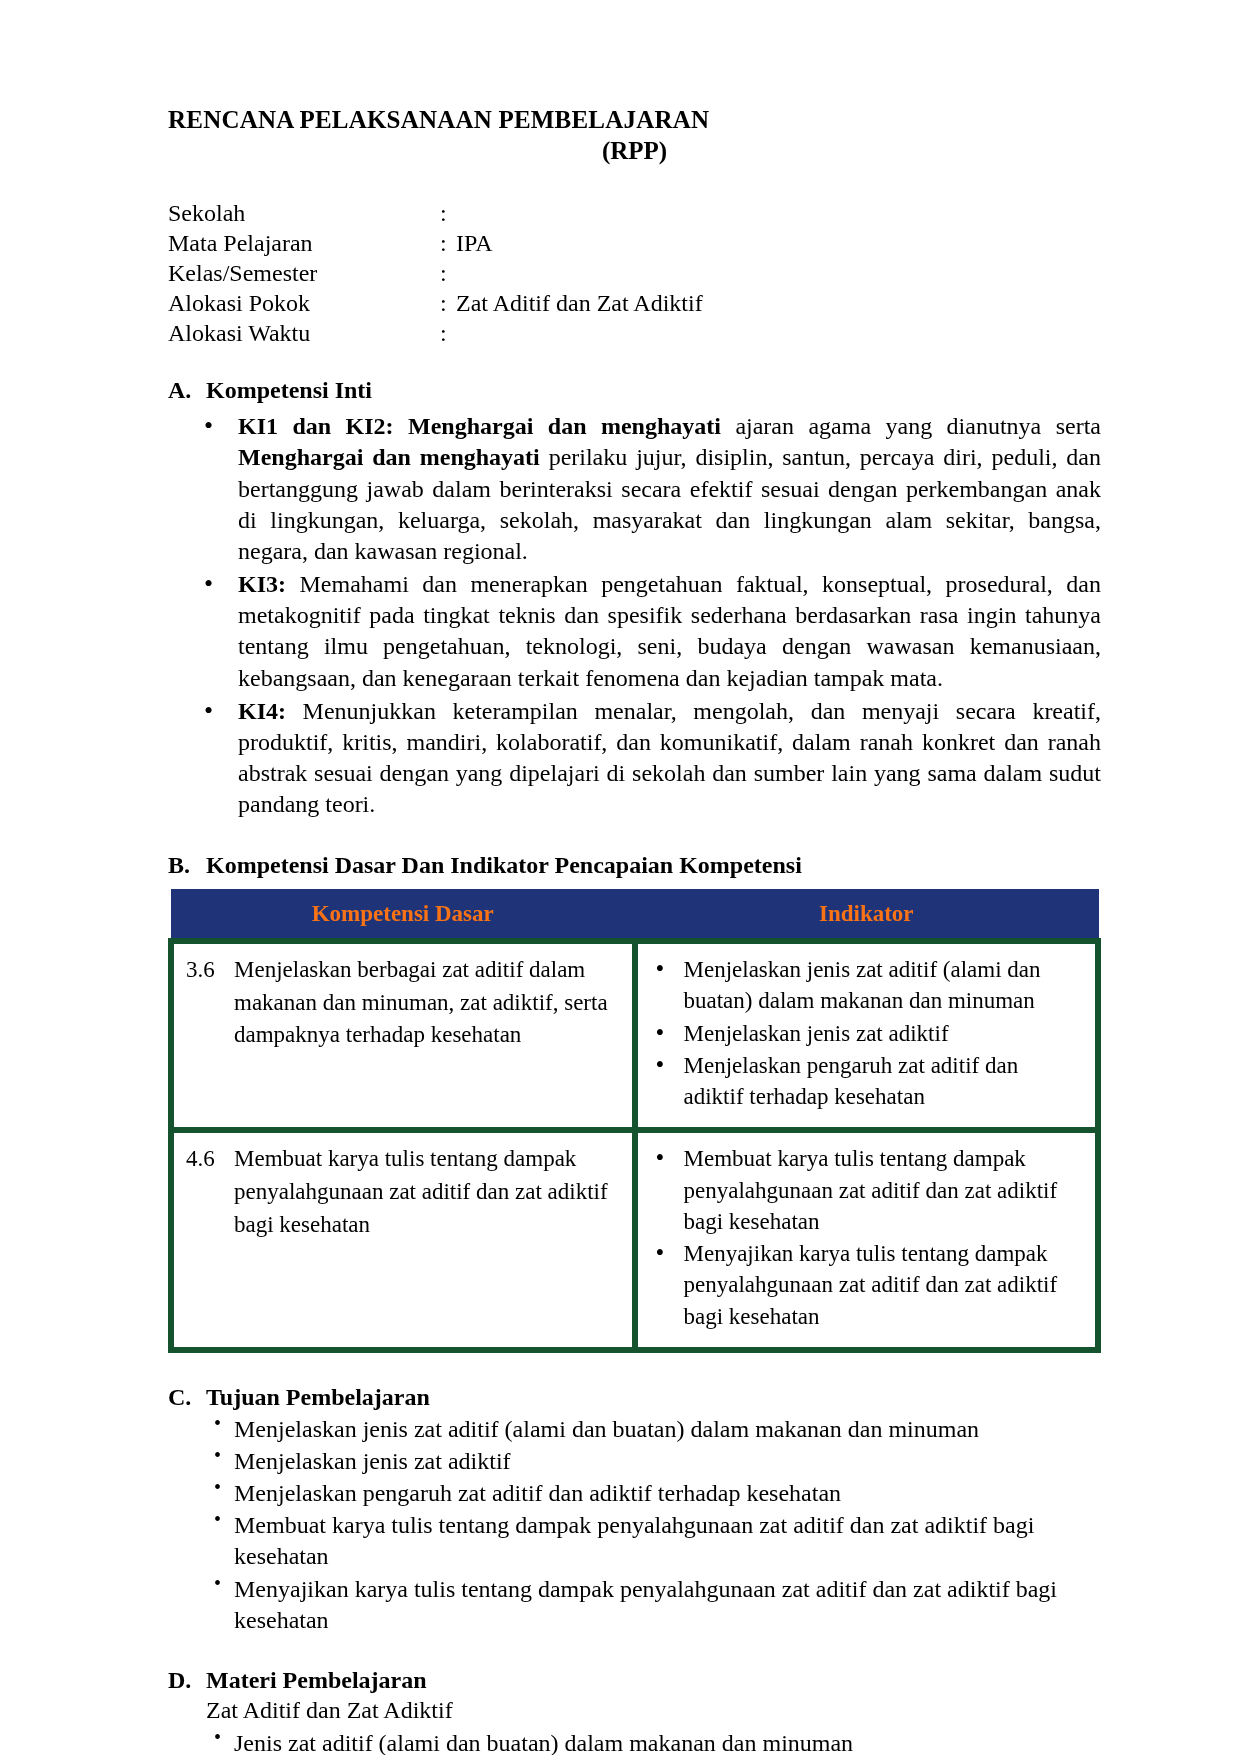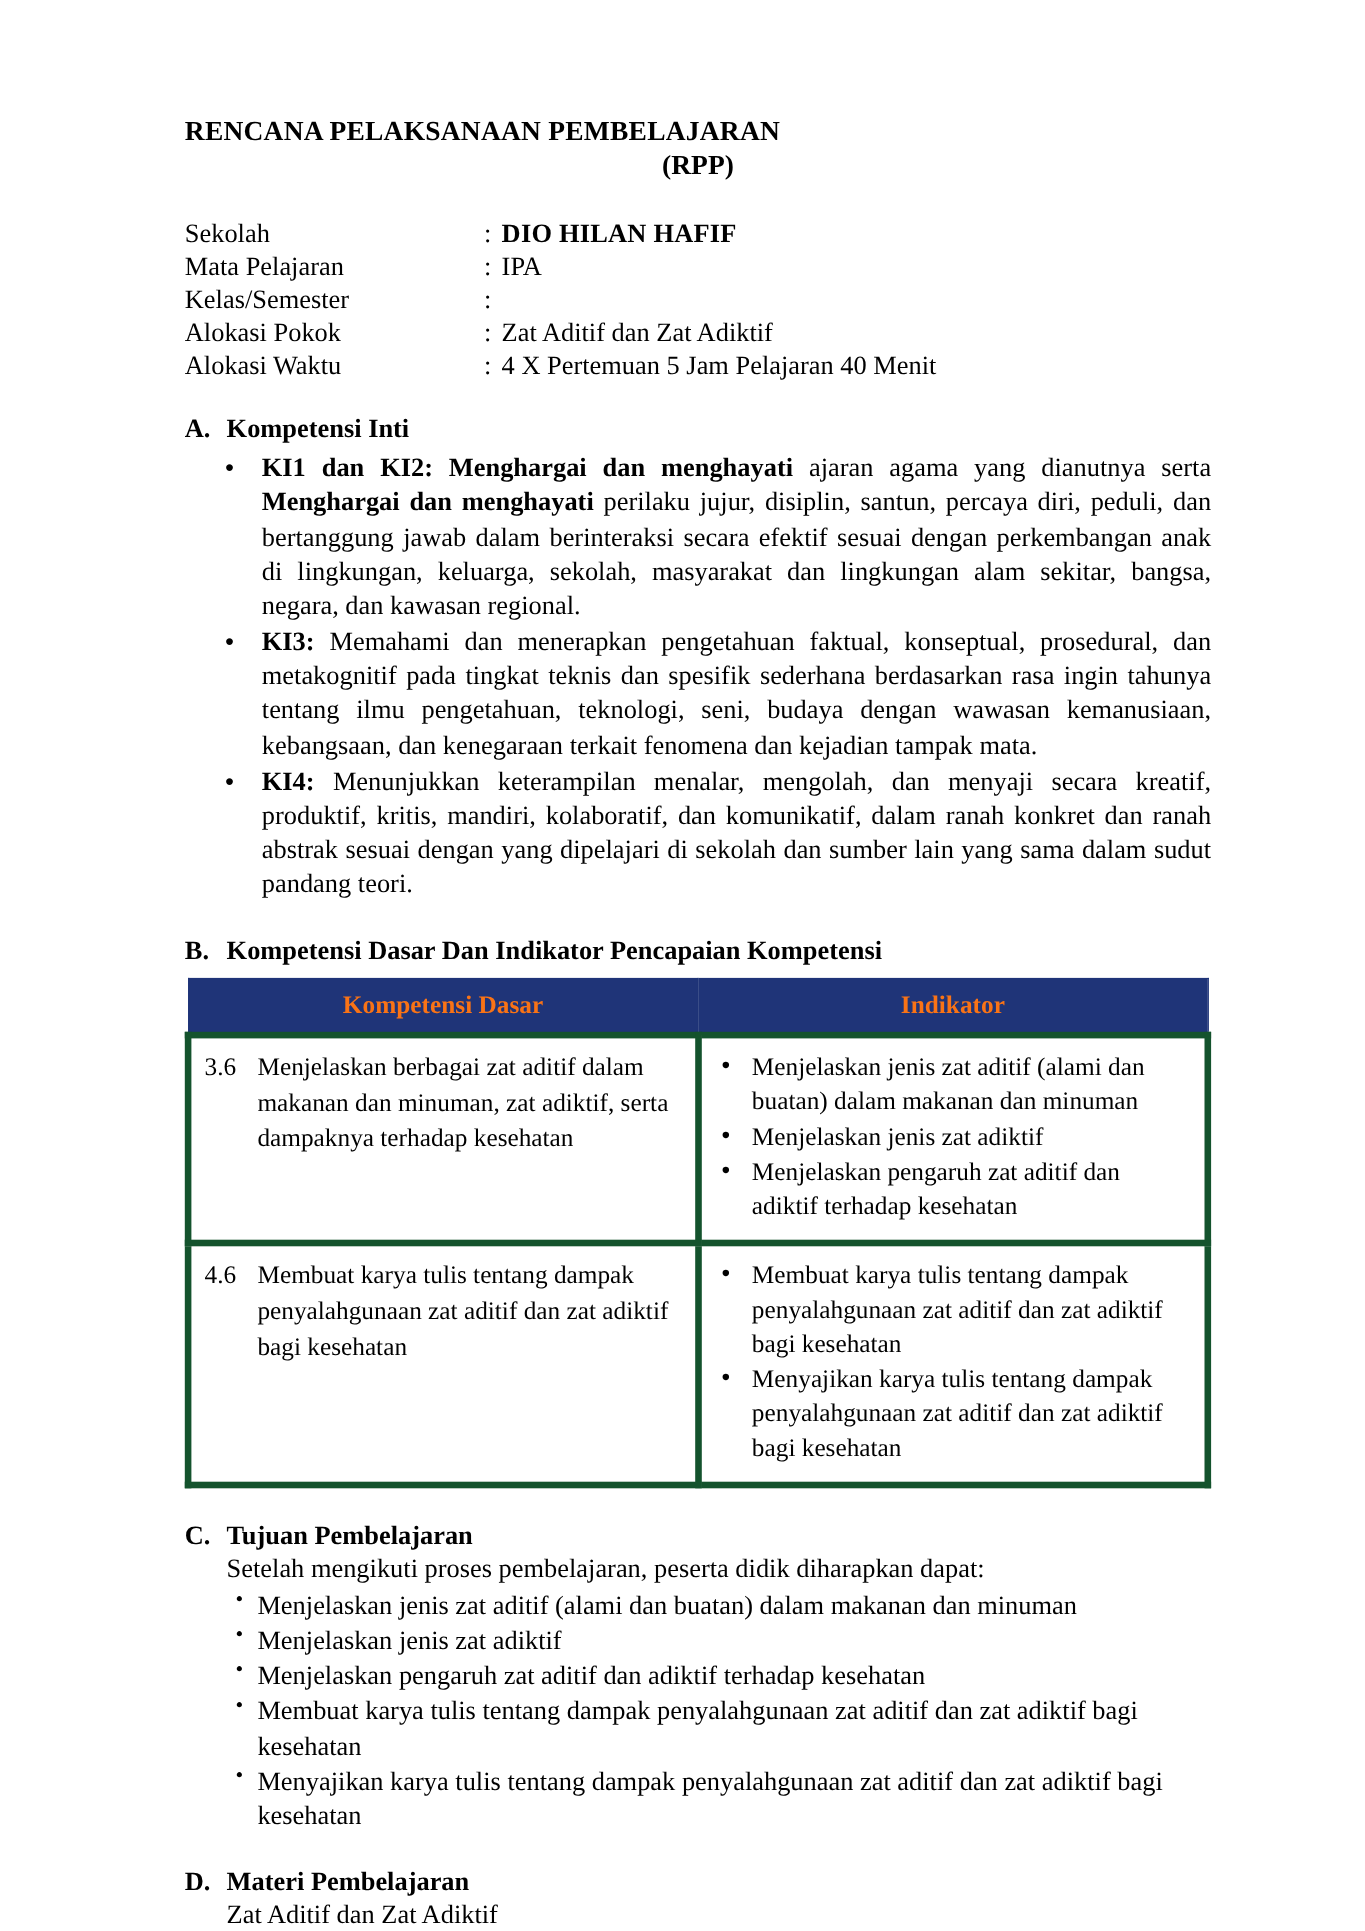--- a/index.html
+++ b/index.html
@@ -180,40 +180,38 @@
 
 <div class="page">
 
   <div class="doc-title">RENCANA PELAKSANAAN PEMBELAJARAN</div>
   <div class="doc-subtitle">(RPP)</div>
 
   <div class="meta">
     <div class="meta-row">
       <div class="meta-label">Sekolah</div>
       <div class="meta-sep">:</div>
-      <div class="meta-value bold">DIO HILAN HAFIF</div>
     </div>
     <div class="meta-row">
       <div class="meta-label">Mata Pelajaran</div>
       <div class="meta-sep">:</div>
       <div class="meta-value">IPA</div>
     </div>
     <div class="meta-row">
       <div class="meta-label">Kelas/Semester</div>
       <div class="meta-sep">:</div>
     </div>
     <div class="meta-row">
       <div class="meta-label">Alokasi Pokok</div>
       <div class="meta-sep">:</div>
       <div class="meta-value">Zat Aditif dan Zat Adiktif</div>
     </div>
     <div class="meta-row">
       <div class="meta-label">Alokasi Waktu</div>
       <div class="meta-sep">:</div>
-      <div class="meta-value">4 X Pertemuan 5 Jam Pelajaran 40 Menit</div>
     </div>
   </div>
 
   <div class="section">
     <div class="section-head">
       <div class="section-letter">A.</div>
       <div class="section-title">Kompetensi Inti</div>
     </div>
     <ul class="bullets">
       <li>
@@ -273,21 +271,20 @@
         </tr>
       </tbody>
     </table>
   </div>
 
   <div class="section">
     <div class="section-head">
       <div class="section-letter">C.</div>
       <div class="section-title">Tujuan Pembelajaran</div>
     </div>
-    <div class="sec-body">Setelah mengikuti proses pembelajaran, peserta didik diharapkan dapat:</div>
     <ul class="dash">
       <li>Menjelaskan jenis zat aditif (alami dan buatan) dalam makanan dan minuman</li>
       <li>Menjelaskan jenis zat adiktif</li>
       <li>Menjelaskan pengaruh zat aditif dan adiktif terhadap kesehatan</li>
       <li>Membuat karya tulis tentang dampak penyalahgunaan zat aditif dan zat adiktif bagi kesehatan</li>
       <li>Menyajikan karya tulis tentang dampak penyalahgunaan zat aditif dan zat adiktif bagi kesehatan</li>
     </ul>
   </div>
 
   <div class="section">

